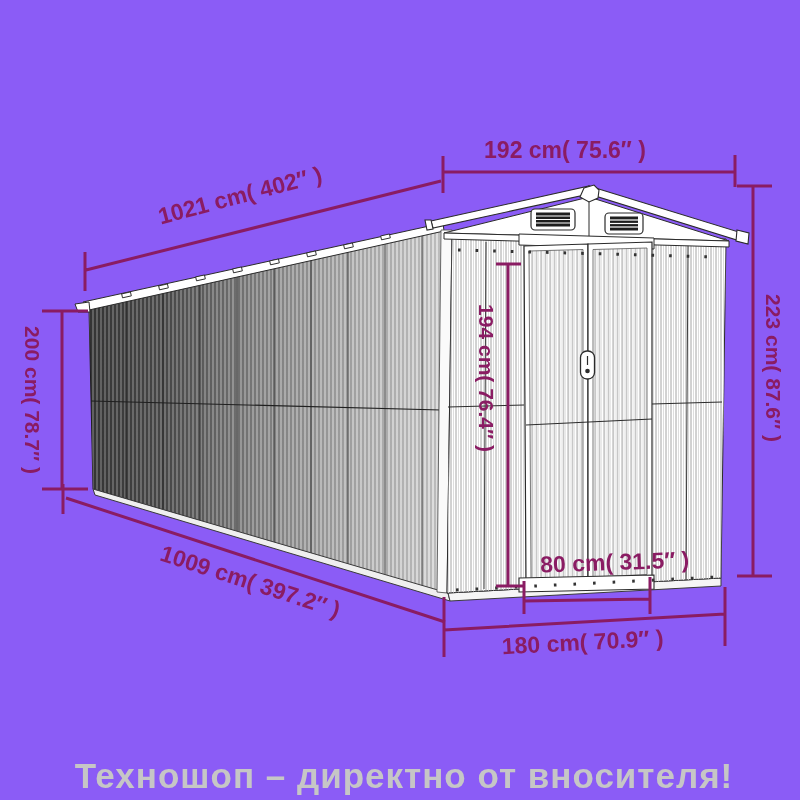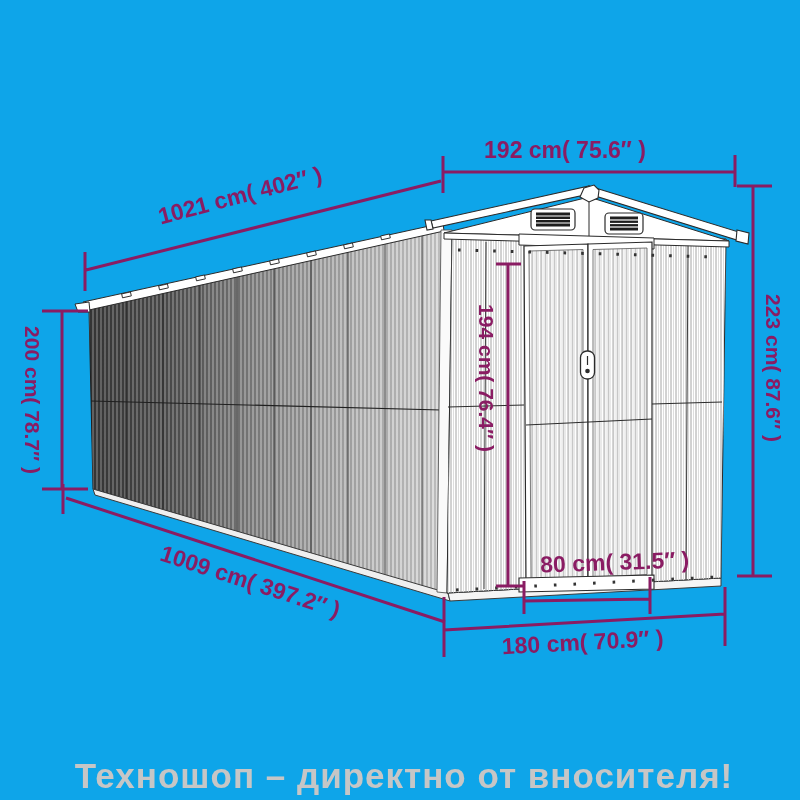--- a/index.html
+++ b/index.html
@@ -1,16 +1,16 @@
 <!DOCTYPE html>
 <html><head>
 <meta charset="utf-8">
 <style>
   html,body{margin:0;padding:0;background:#ffffff;}
-  #canvas{position:relative;width:800px;height:800px;background:#0ea5e9;overflow:hidden;
+  #canvas{position:relative;width:800px;height:800px;background:#8b5cf6;overflow:hidden;
           font-family:"Liberation Sans",sans-serif;text-align:right;}
   svg{display:block;}
   .dim{font-family:"Liberation Sans",sans-serif;font-weight:bold;font-size:23px;fill:#8a1c63;}
   .dimv{font-size:21px;}
   .dimline{stroke:#8a1c63;stroke-width:3;fill:none;}
   .art{stroke:#2b2b2b;fill:none;}
   .wm{font-family:"Liberation Sans",sans-serif;font-weight:bold;font-size:35px;fill:#c6c6c6;letter-spacing:1px;}
 </style>
 </head>
 <body>

